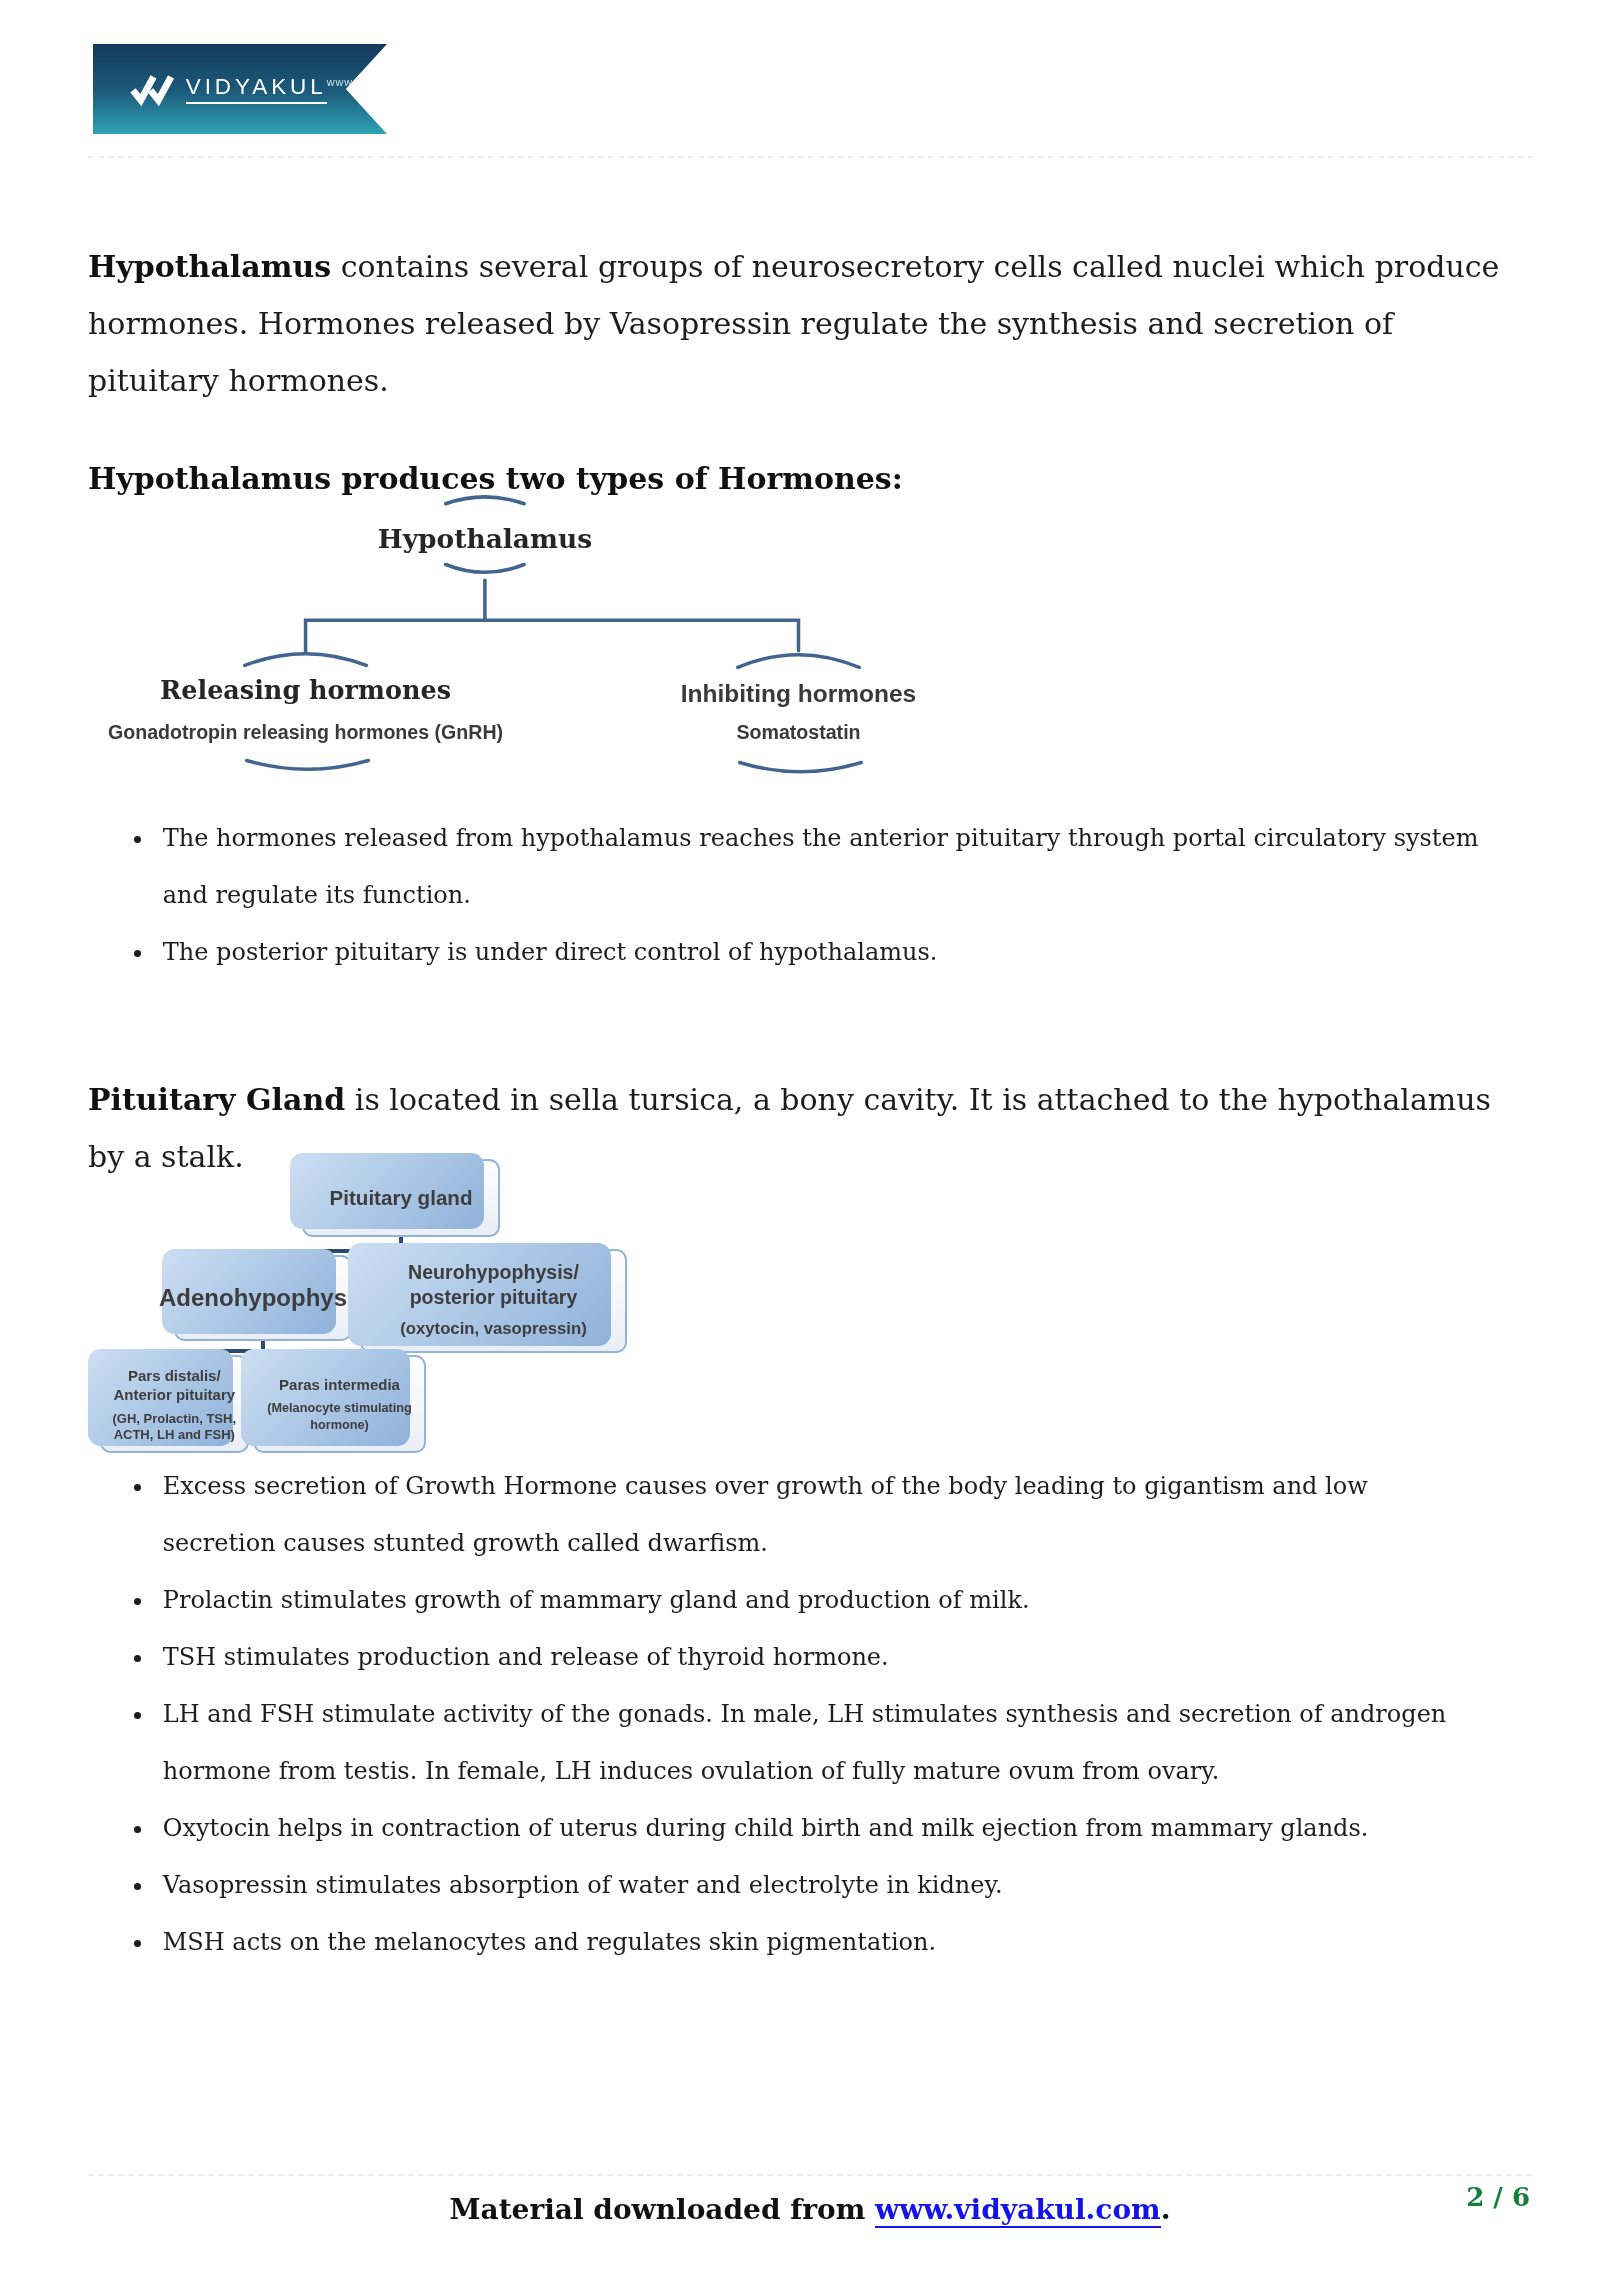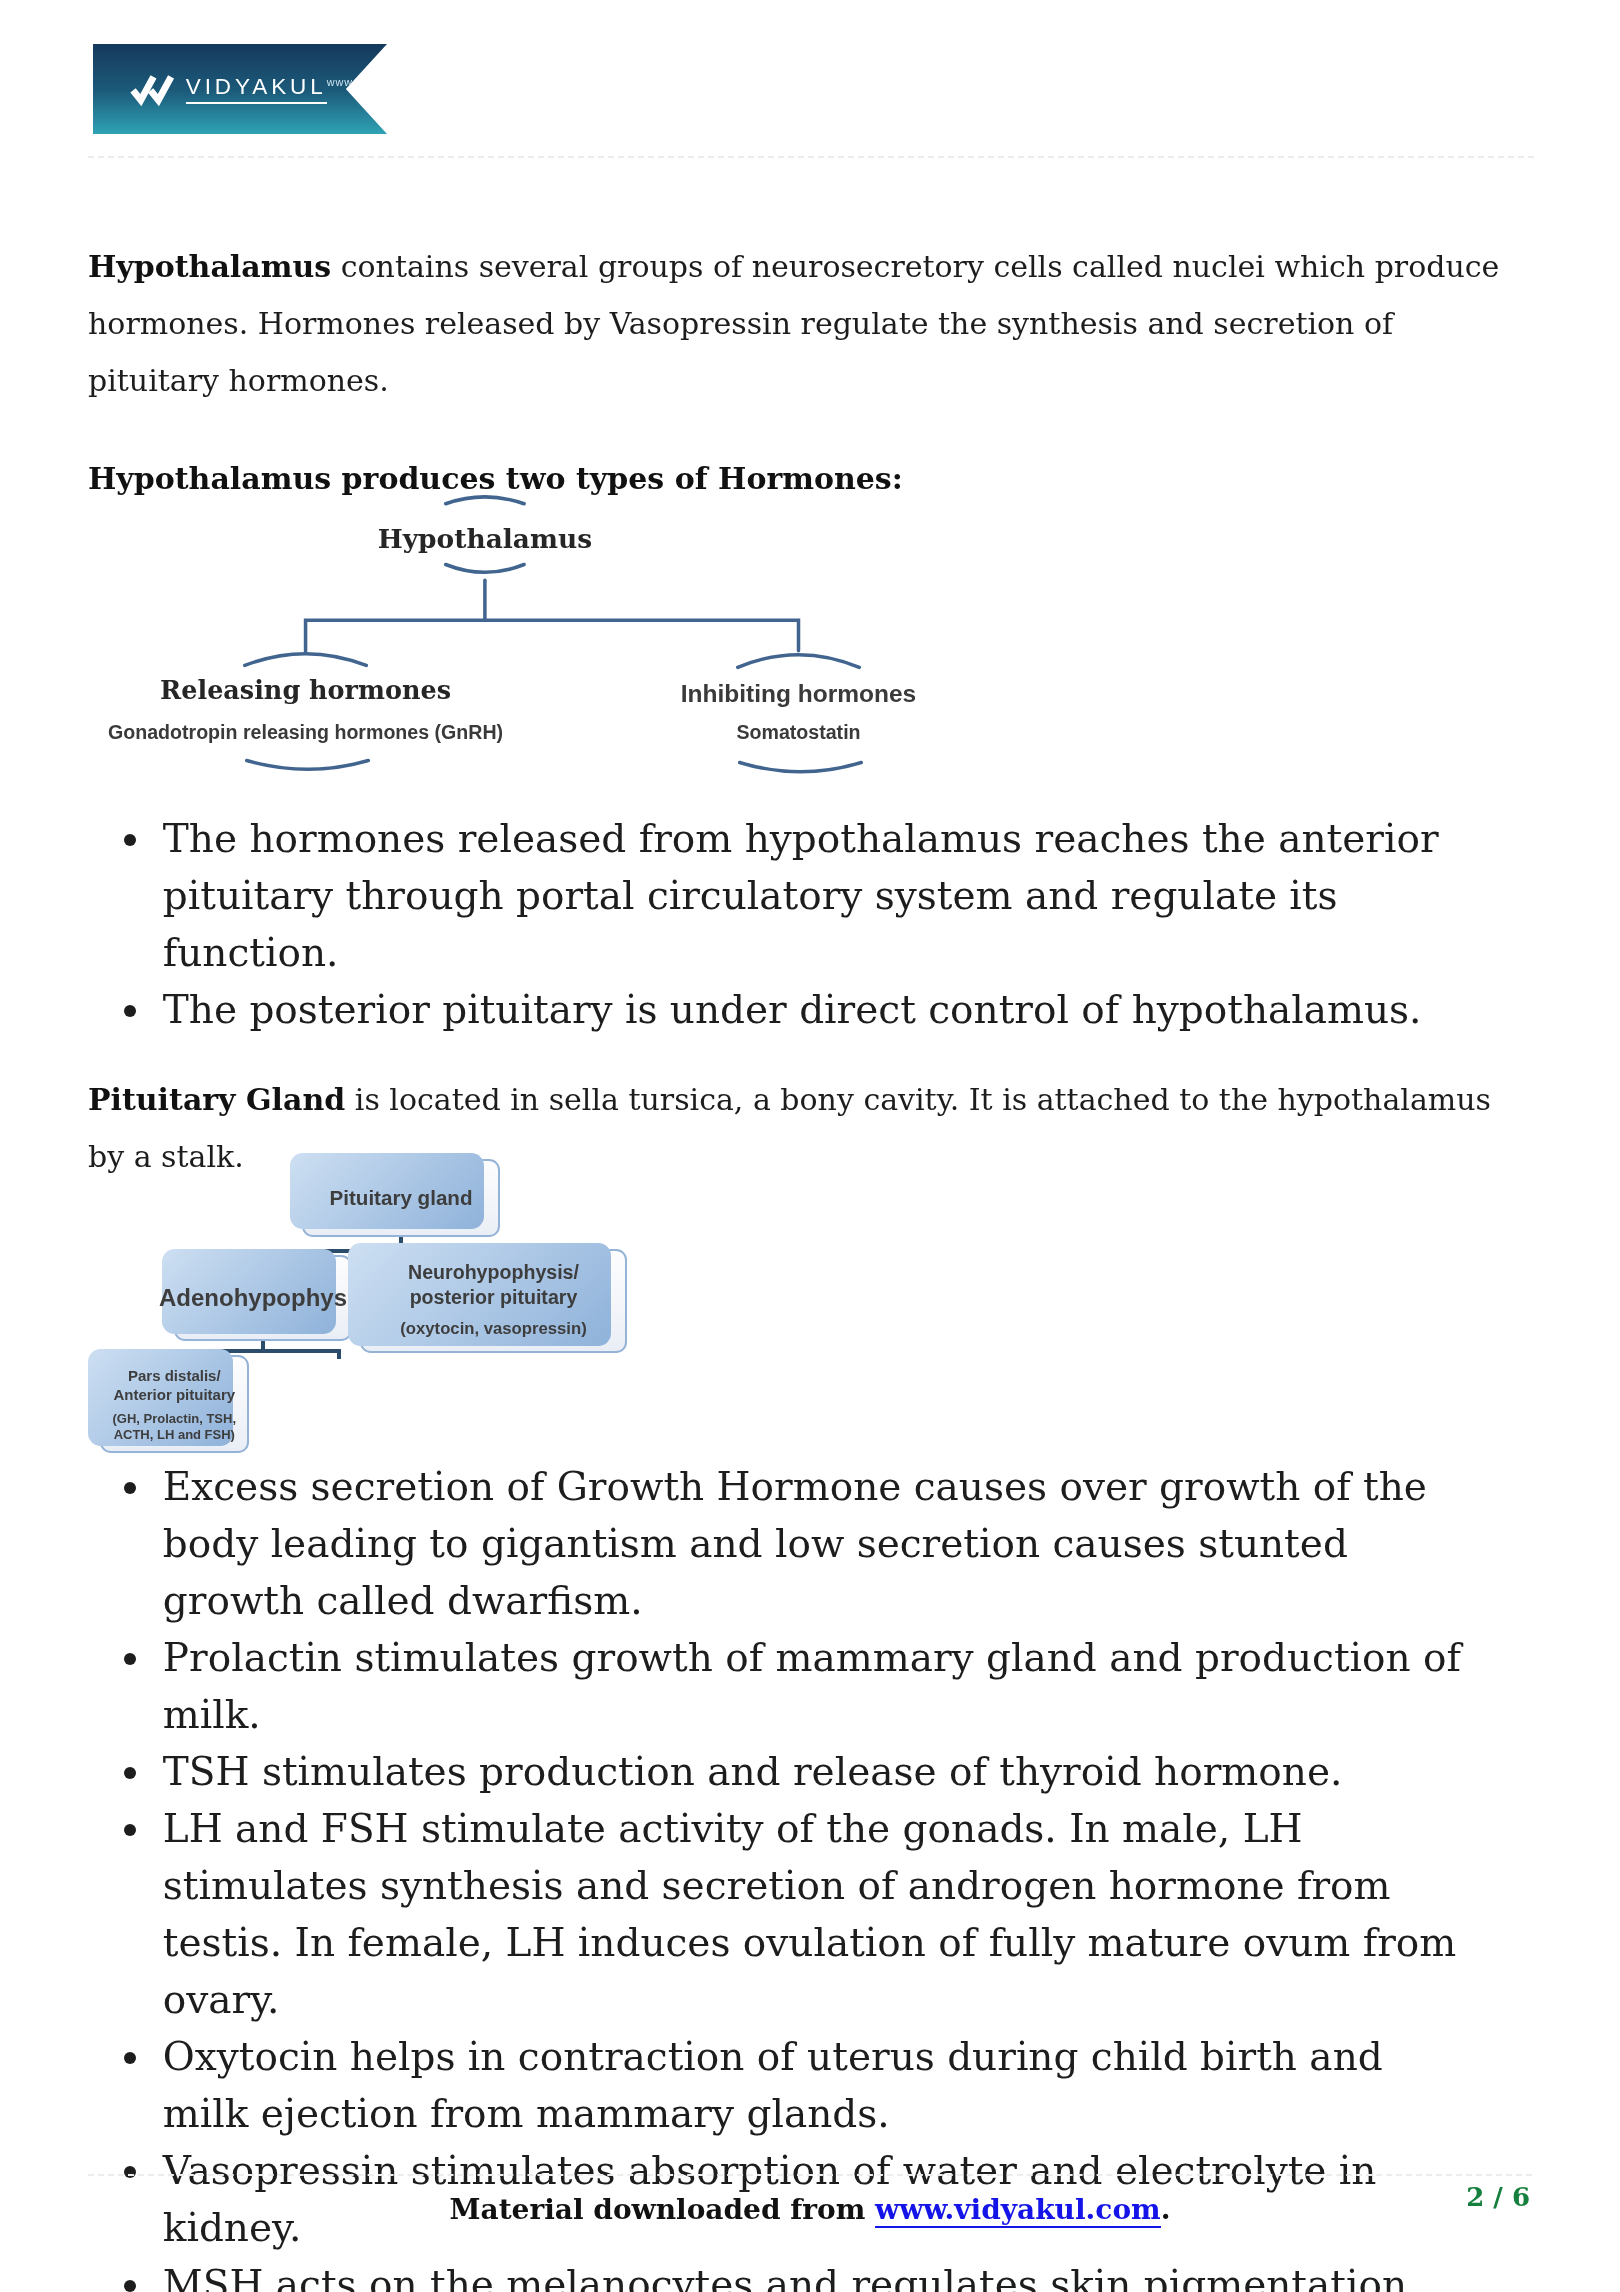--- a/index.html
+++ b/index.html
@@ -45,21 +45,21 @@
   .para .line { display: block; }
   .para strong, .bold-head { font-weight: bold; color: #111111; }
   .para1 { top: 208px; }
   .heading1 { top: 420px; }
   .para2 { top: 1041px; }
 
   ul.bullets {
     position: absolute; left: 88px; margin: 0;
     width: 1392px;
     padding-left: 67px;
-    font-size: 39px; line-height: 57px;
+    font-size: 24px; line-height: 57px;
     list-style: disc outside;
   }
   ul.bullets li { padding-left: 7.8px; }
   .bullets1 { top: 810px; }
   .bullets2 { top: 1458px; }
 
   
   .diagram1 { position: absolute; left: 88px; top: 485px; width: 980px; height: 306px; }
   .diagram1 svg { display: block; }
   .d1-stroke { stroke: #41658F; stroke-width: 3.6; fill: none; stroke-linecap: round; }
@@ -189,20 +189,24 @@
       <span>Adenohypophysis</span>
     </div>
     <div class="dbox dbox-neuro">
       <span>Neurohypophysis/ posterior pituitary</span>
       <span class="sub">(oxytocin, vasopressin)</span>
     </div>
     <div class="dbox dbox-pars1">
       <span>Pars distalis/ Anterior pituitary</span>
       <span class="sub">(GH, Prolactin, TSH, ACTH, LH and FSH)</span>
     </div>
+    <div class="dbox dbox-pars2">
+      <span>Paras intermedia</span>
+      <span class="sub">(Melanocyte stimulating hormone)</span>
+    </div>
   </div>
 
   <ul class="bullets bullets2">
     <li>Excess secretion of Growth Hormone causes over growth of the body leading to gigantism and low secretion causes stunted growth called dwarfism.</li>
     <li>Prolactin stimulates growth of mammary gland and production of milk.</li>
     <li>TSH stimulates production and release of thyroid hormone.</li>
     <li>LH and FSH stimulate activity of the gonads. In male, LH stimulates synthesis and secretion of androgen hormone from testis. In female, LH induces ovulation of fully mature ovum from ovary.</li>
     <li>Oxytocin helps in contraction of uterus during child birth and milk ejection from mammary glands.</li>
     <li>Vasopressin stimulates absorption of water and electrolyte in kidney.</li>
     <li>MSH acts on the melanocytes and regulates skin pigmentation.</li>

